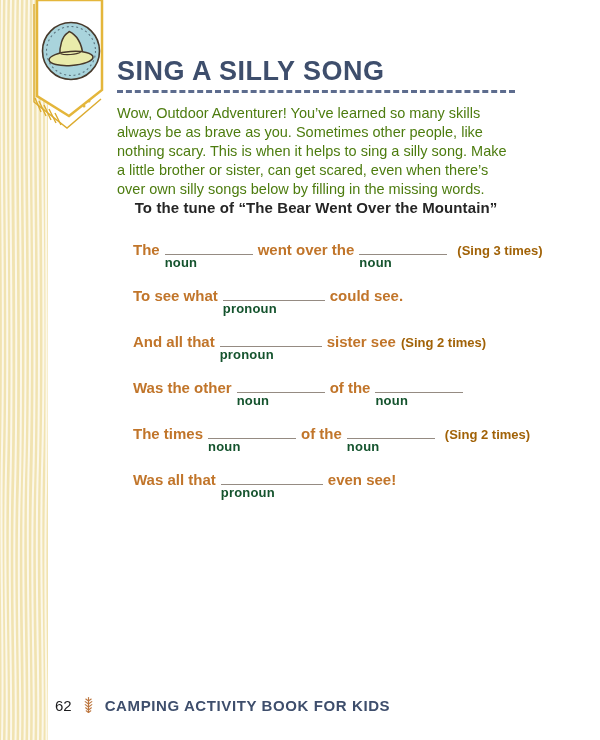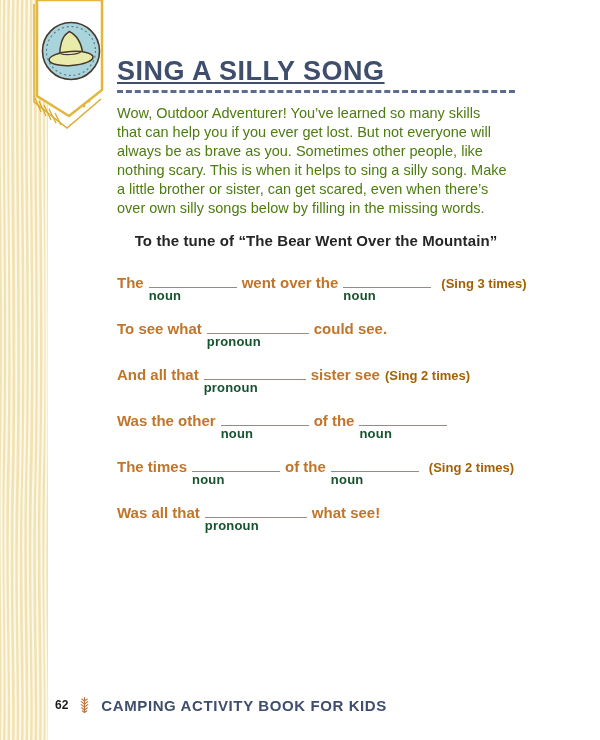--- a/index.html
+++ b/index.html
@@ -6,49 +6,49 @@
   body{
     width:600px;height:740px;position:relative;overflow:hidden;
     background:#ffffff;
     font-family:"Liberation Sans", sans-serif;
   }
   .wood-strip{position:absolute;left:0;top:0;width:48px;height:740px;background:#f1e3b1;}
   .bookmark{position:absolute;left:31px;top:0;width:78px;height:138px;}
   .content{position:absolute;left:117px;top:56px;width:400px;}
   .page-title{
     margin:0;font-size:27px;line-height:30px;font-weight:800;
-    color:#3e4e6c;letter-spacing:0.5px;text-decoration:underline;
+    color:#3e4e6c;letter-spacing:0.5px;
   }
   .title-rule{margin-top:4px;width:398px;border-bottom:3px dashed #5d6c8e;height:0;}
   .intro{margin-top:11px;font-size:14.5px;line-height:19px;color:#4d7c0f;}
   .intro div{white-space:nowrap;}
   .tune-heading{
-    margin-top:14px;width:398px;text-align:center;
+    width:398px;text-align:center;
     font-size:15px;font-weight:bold;color:#262626;letter-spacing:0.1px;
   }
   .song{margin-top:24px;}
   .song-line{
     position:relative;height:18px;margin-bottom:28px;
-    font-size:15px;font-weight:bold;color:#c1752a;white-space:nowrap;
+    font-size:15px;font-weight:bold;color:#c1752a;white-space:nowrap;margin-left:16px;
   }
   .blank{
     display:inline-block;width:88px;height:14px;margin:0 5px;
     border-bottom:1.5px solid #958b82;position:relative;vertical-align:baseline;
   }
   .blank.w{width:102px;}
   .blank-label{
     position:absolute;top:15px;left:0;right:0;text-align:left;
     font-size:13px;font-weight:bold;color:#14532d;letter-spacing:0.2px;
   }
   .note{font-size:13px;margin-left:5px;color:#a16207;font-weight:bold;}
   .footer{
     position:absolute;left:55px;bottom:26px;
     display:flex;align-items:center;gap:9px;
   }
-  .page-number{font-size:12px;font-weight:bold;color:#1c1c1e;}
+  .page-number{font-size:15px;font-weight:normal;color:#1c1c1e;}
   .book-title{font-size:15px;font-weight:bold;color:#3e4e6c;letter-spacing:0.6px;}
 </style>
 </head>
 <body>
 
 <div class="wood-strip">
   <svg width="48" height="740" viewBox="0 0 48 740" preserveAspectRatio="none">
     <g fill="none" stroke="#fcf8ea" stroke-width="2">
       <path d="M2 0 C0 150 5 300 2 450 C0 560 4 650 2 740"></path>
       <path d="M6.5 0 C4 160 10 320 6 470 C3.5 580 8 660 6.5 740"></path>
@@ -88,42 +88,41 @@
     </g>
   </svg>
 </div>
 
 <div class="content">
   <h1 class="page-title">SING A SILLY SONG</h1>
   <div class="title-rule"></div>
 
   <div class="intro">
     <div>Wow, Outdoor Adventurer! You’ve learned so many skills</div>
-    <div>that can help you if you ever get lost. But not everyone will</div>
     <div>always be as brave as you. Sometimes other people, like</div>
     <div>nothing scary. This is when it helps to sing a silly song. Make</div>
     <div>a little brother or sister, can get scared, even when there’s</div>
     <div>over own silly songs below by filling in the missing words.</div>
   </div>
 
   <div class="tune-heading">To the tune of “The Bear Went Over the Mountain”</div>
 
   <div class="song">
 
     <div class="song-line"><span>The</span><span class="blank"><span class="blank-label">noun</span></span><span>went over the</span><span class="blank"><span class="blank-label">noun</span></span><span class="note">(Sing 3 times)</span></div>
 
     <div class="song-line"><span>To see what</span><span class="blank w"><span class="blank-label">pronoun</span></span><span>could see.</span></div>
 
     <div class="song-line"><span>And all that</span><span class="blank w"><span class="blank-label">pronoun</span></span><span>sister see</span><span class="note">(Sing 2 times)</span></div>
 
     <div class="song-line"><span>Was the other</span><span class="blank"><span class="blank-label">noun</span></span><span>of the</span><span class="blank"><span class="blank-label">noun</span></span></div>
 
     <div class="song-line"><span>The times</span><span class="blank"><span class="blank-label">noun</span></span><span>of the</span><span class="blank"><span class="blank-label">noun</span></span><span class="note">(Sing 2 times)</span></div>
 
-    <div class="song-line"><span>Was all that</span><span class="blank w"><span class="blank-label">pronoun</span></span><span>what see!</span></div>
+    <div class="song-line"><span>Was all that</span><span class="blank w"><span class="blank-label">pronoun</span></span><span>even see!</span></div>
 
   </div>
 </div>
 
 <div class="footer">
   <span class="page-number">62</span>
   <svg width="15" height="18" viewBox="0 0 15 18">
     <g stroke="#bd7740" stroke-width="1.1" fill="none" stroke-linecap="round">
       <path d="M7.5 1.5 L7.5 16.5"></path>
       <path d="M7.5 5 L4.8 3 M7.5 5 L10.2 3"></path>

